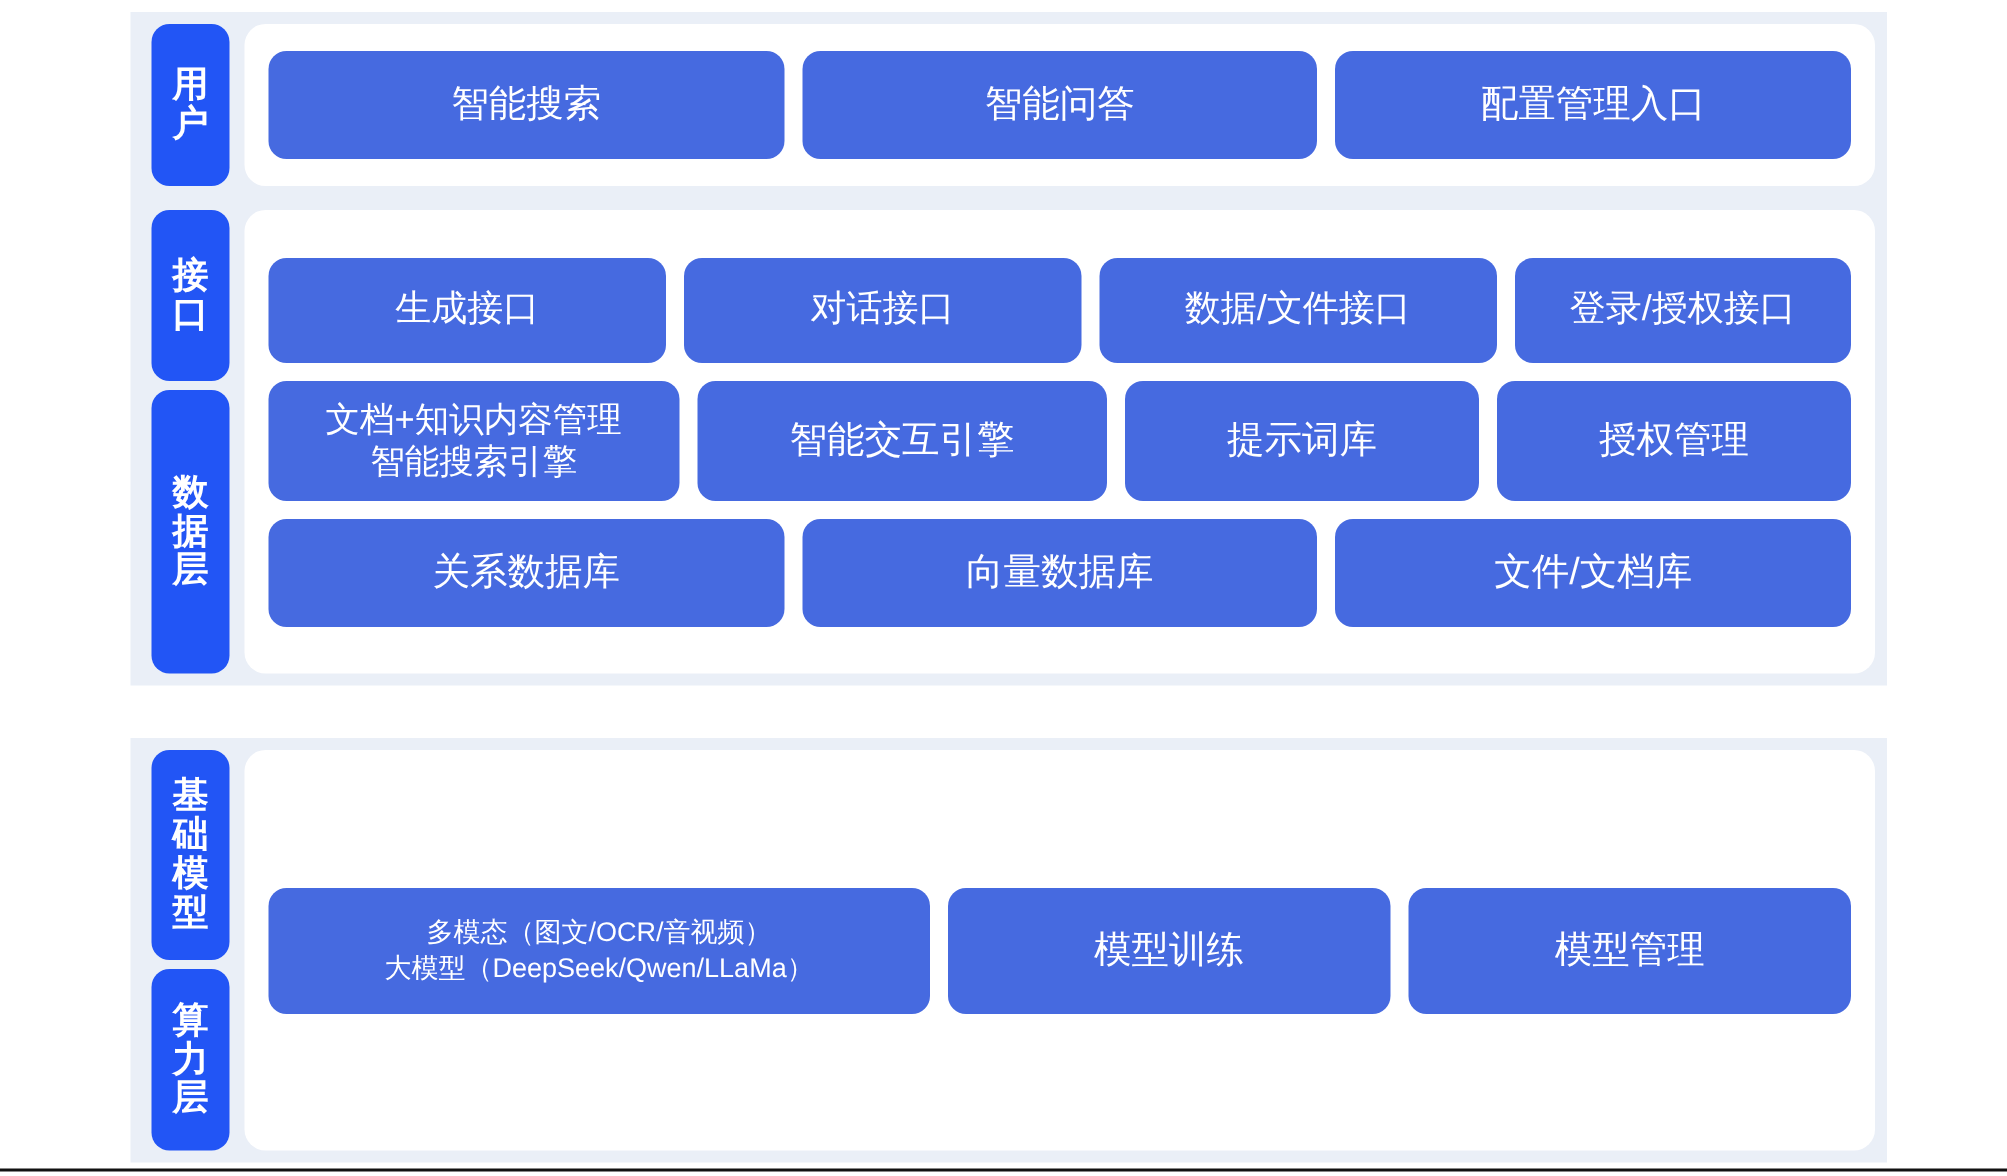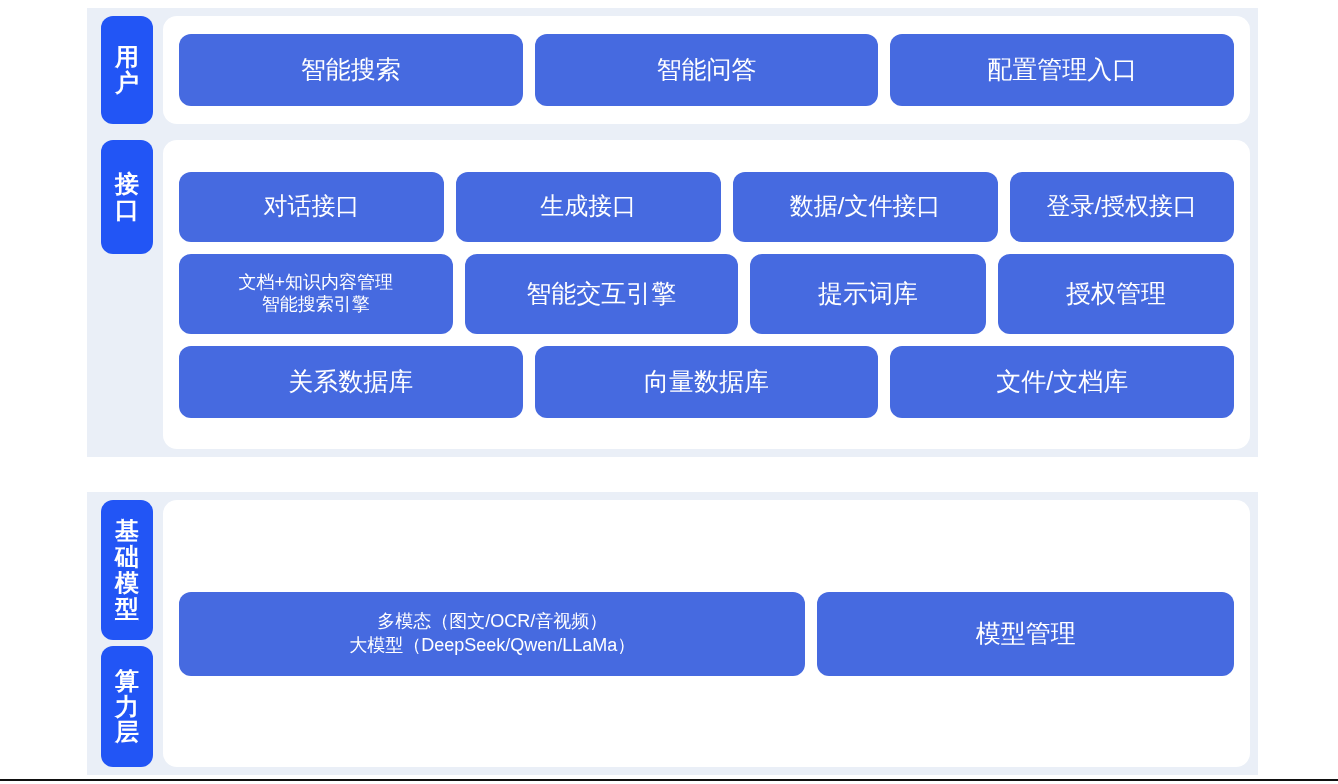--- a/index.html
+++ b/index.html
@@ -107,21 +107,21 @@
     align-items: center;
     justify-content: center;
     text-align: center;
     font-size: 25px;
     line-height: 1.18;
     padding: 6px 10px;
     box-sizing: border-box;
     flex: 1 1 0;
     white-space: pre-line;
   }
-  .box.two-line { font-size: 18px; }
+  .box.two-line { font-size: 23px; }
   .box.multimodal {
     font-size: 18px;
     line-height: 1.3;
   }
 
   
   .row-user  .box { height: 72px; }
   .row-iface .box { height: 70px; font-size: 24px; }
   .row-app   .box { height: 80px; }
   .row-data  .box { height: 72px; }
@@ -175,26 +175,29 @@
         <div class="box">配置管理入口</div>
       </div>
     </div>
   </div>
 
   <div class="section" id="section-middle">
     <div class="label-rail">
       <div class="layer-tag t-interface">
         <span>接口</span>
       </div>
+      <div class="layer-tag t-data">
+        <span>数据层</span>
+      </div>
     </div>
     <div class="panel">
 
       <div class="row row-iface">
+        <div class="box">生成接口</div>
         <div class="box">对话接口</div>
-        <div class="box">生成接口</div>
         <div class="box">数据/文件接口</div>
         <div class="box">登录/授权接口</div>
       </div>
 
       <div class="row row-app">
         <div class="box two-line">文档+知识内容管理
 智能搜索引擎</div>
         <div class="box">智能交互引擎</div>
         <div class="box">提示词库</div>
         <div class="box">授权管理</div>
@@ -216,20 +219,21 @@
       </div>
       <div class="layer-tag t-compute">
         <span>算力层</span>
       </div>
     </div>
     <div class="panel">
 
       <div class="row row-model">
         <div class="box multimodal">多模态（图文/OCR/音视频）
 大模型（DeepSeek/Qwen/LLaMa）</div>
+        <div class="box">模型训练</div>
         <div class="box">模型管理</div>
       </div>
 
 
     </div>
   </div>
 
   <div class="bottom-rule"></div>
 </div>
 

